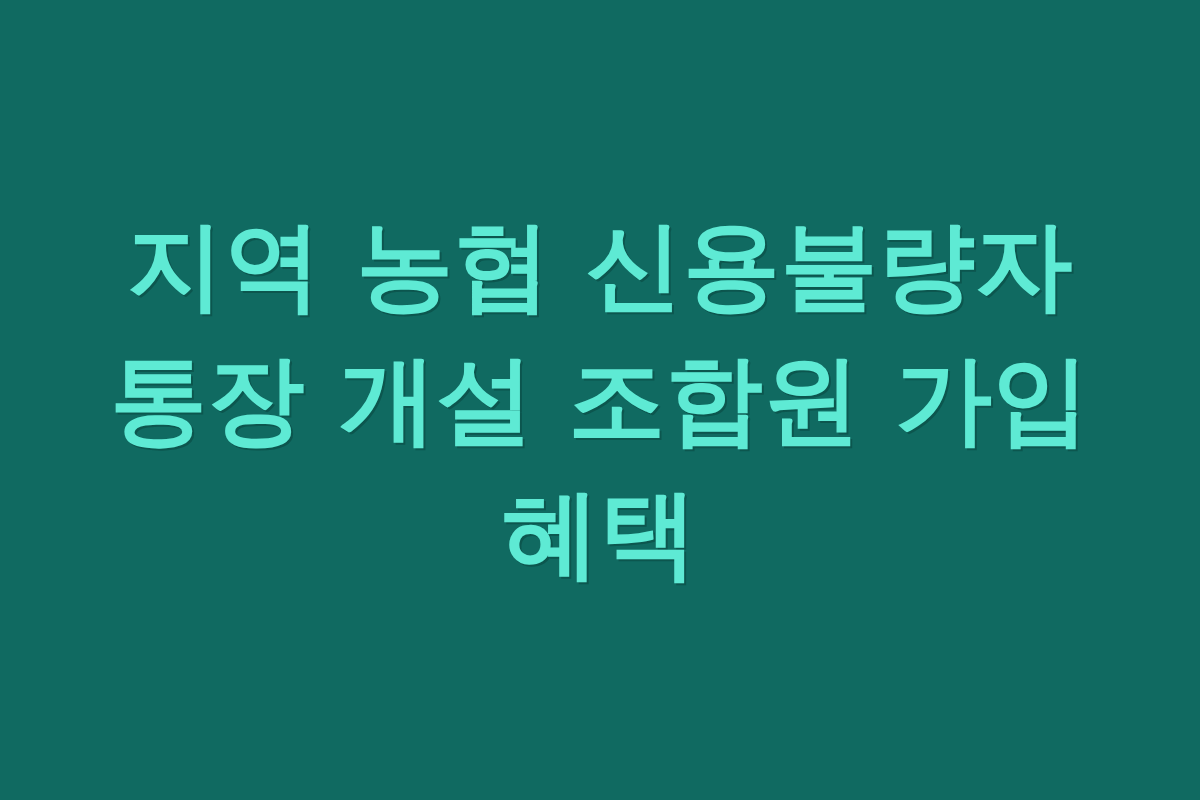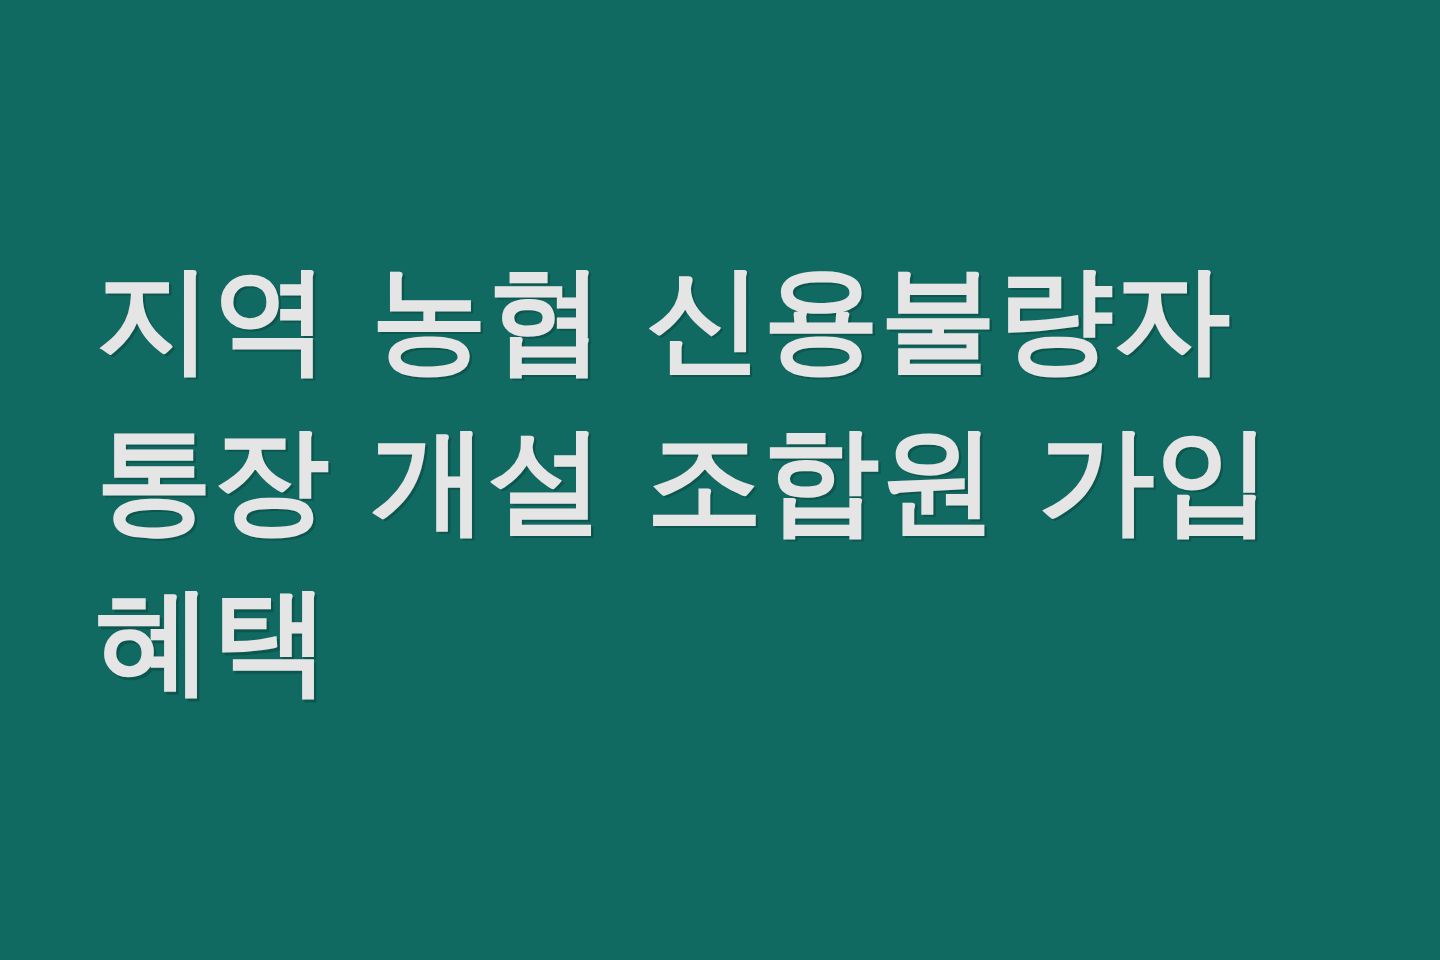--- a/index.html
+++ b/index.html
@@ -41,15 +41,15 @@
     text-rendering: optimizeLegibility;
     text-shadow: 2px 2px 0 rgba(10, 70, 64, 0.55);
     -webkit-font-smoothing: antialiased;
   }
 </style>
 </head>
 <body>
 
 <div id="poster" style="background: rgb(16, 106, 97);">
 
-  <h1 id="headline" style="color: #e5e5e5; text-align: left;">지역 농협 신용불량자 통장 개설 조합원 가입 혜택</h1>
+  <h1 id="headline" style="color: #5eead4; text-align: center;">지역 농협 신용불량자 통장 개설 조합원 가입 혜택</h1>
 
 </div>
 
 </body></html>

